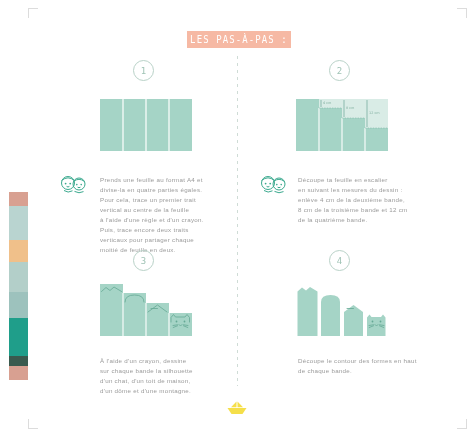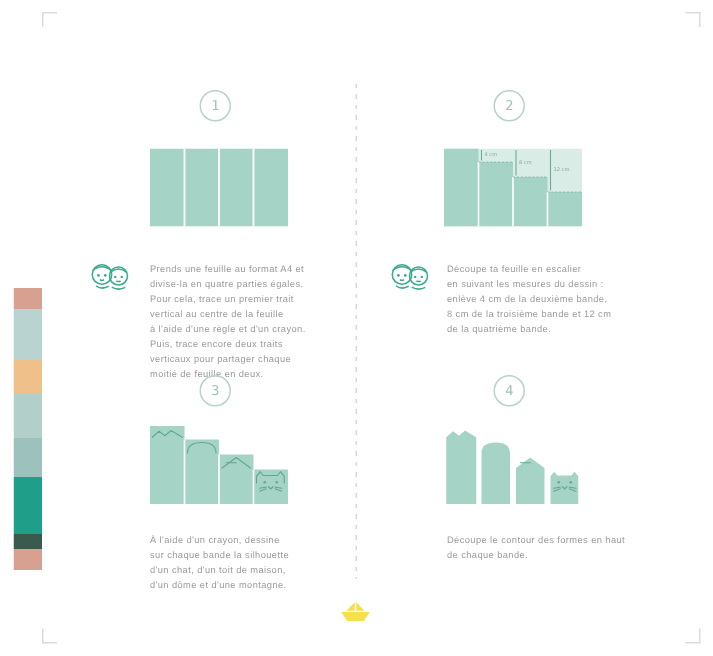--- a/index.html
+++ b/index.html
@@ -92,20 +92,23 @@
     <div class="crop" style="left:0;top:0;width:1px;height:10px;"></div>
     <div class="crop" style="right:0;top:0;width:10px;height:1px;"></div>
     <div class="crop" style="right:0;top:0;width:1px;height:10px;"></div>
     <div class="crop" style="left:0;bottom:0;width:10px;height:1px;"></div>
     <div class="crop" style="left:0;bottom:0;width:1px;height:10px;"></div>
     <div class="crop" style="right:0;bottom:0;width:10px;height:1px;"></div>
     <div class="crop" style="right:0;bottom:0;width:1px;height:10px;"></div>
 
   </div>
 
+  <div id="title-banner">
+    <span class="title-text">LES PAS-À-PAS :</span>
+  </div>
 
   <div id="v-divider"></div>
 
   <div class="step">
     <div class="num-circle" style="left:133px;top:60px;">
       <span>1</span>
     </div>
 
     <svg class="illo" style="left:100px;top:99px;" width="92" height="52" viewBox="0 0 92 52">
       <rect x="0" y="0" width="92" height="52" fill="#a5d4c6"></rect>

